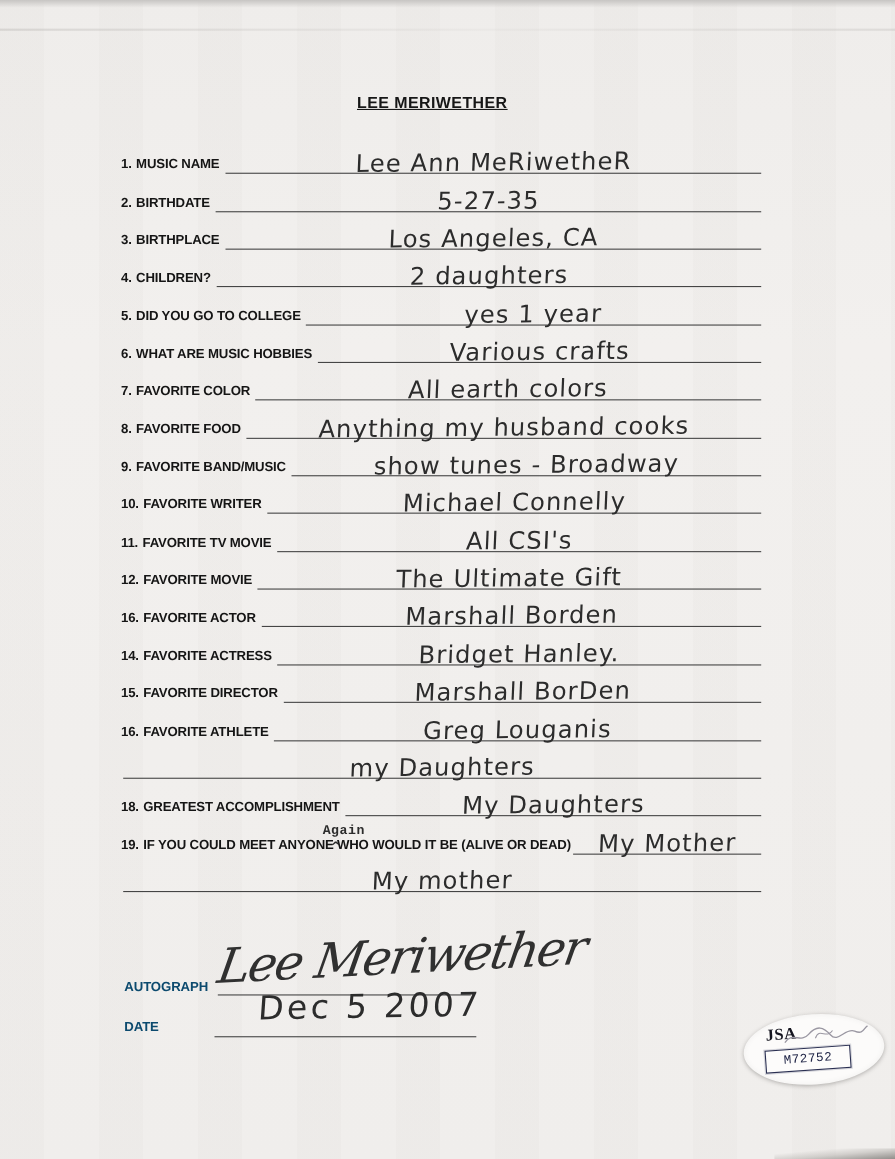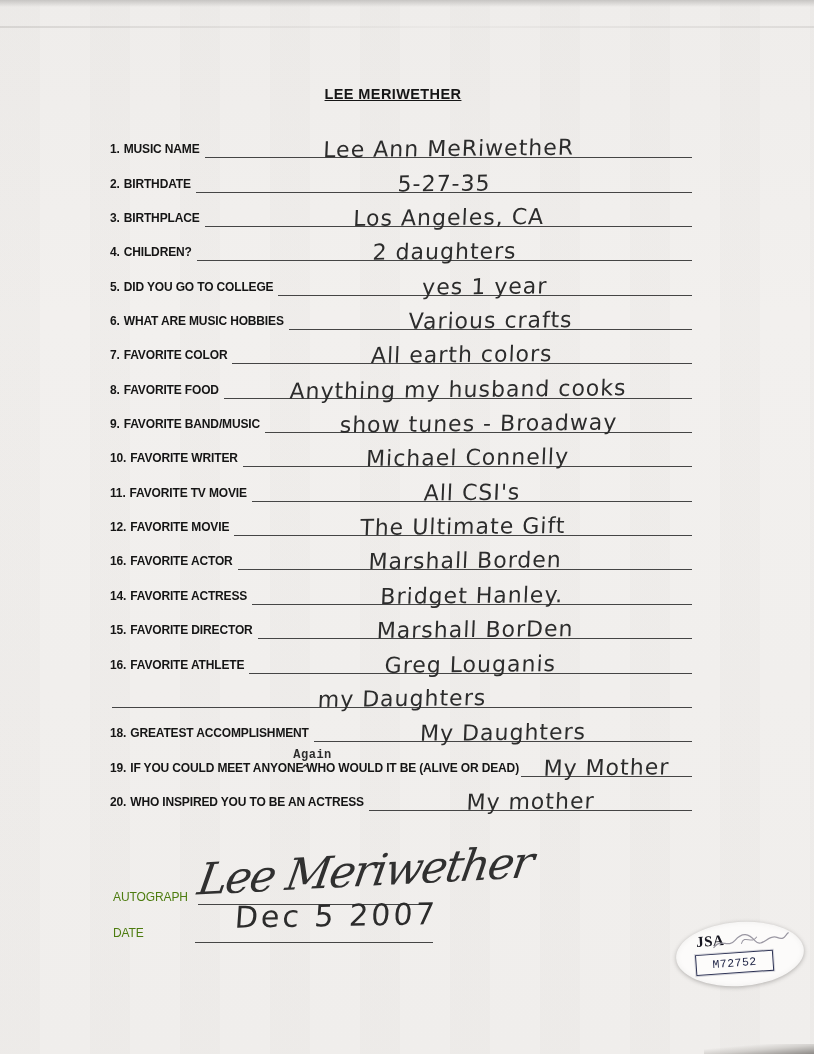--- a/index.html
+++ b/index.html
@@ -78,21 +78,21 @@
     letter-spacing: .5px;
   }
   .insert-caret {
     position: absolute; bottom: -5px; left: -3px;
     font-family: "DejaVu Sans", sans-serif;
     font-size: 12px; color: #2c2c2c;
   }
 
   
   .sig-label {
-    position: absolute; font-weight: normal; font-size: 12px; color: #4d7c0f;
+    position: absolute; font-weight: bold; font-size: 12px; color: #0c4a6e;
     letter-spacing: -0.1px;
     text-align: center;
   }
   .autograph-label { left: 113px; top: 890px; }
   .date-label { left: 113px; top: 926px; }
   .autograph-line {
     position: absolute; left: 198px; top: 868px; width: 230px; height: 36px;
     border-bottom: 1.5px solid #454545;
   }
   .date-line {
@@ -279,21 +279,20 @@
   </div>
 
   <div class="q-row">
     <span class="q-label"><span class="q-num">19.</span><span>IF YOU COULD MEET ANYONE</span><span class="insert"><span class="insert-above">Again</span><span class="insert-caret">^</span></span><span>WHO WOULD IT BE (ALIVE OR DEAD)</span></span>
     <span class="q-line">
         <span class="answer hand">My Mother</span>
       </span>
   </div>
 
   <div class="q-row">
-    <span class="q-label"><span class="q-num">20.</span><span>WHO INSPIRED YOU TO BE AN ACTRESS</span><span class="insert"><span class="insert-above"></span><span class="insert-caret"></span></span><span></span></span>
     <span class="q-line">
         <span class="answer hand">My mother</span>
       </span>
   </div>
 </div>
 
 <div class="sig-label autograph-label">AUTOGRAPH</div>
 <div class="autograph-line"></div>
 <div class="autograph-script">Lee Meriwether</div>
 

